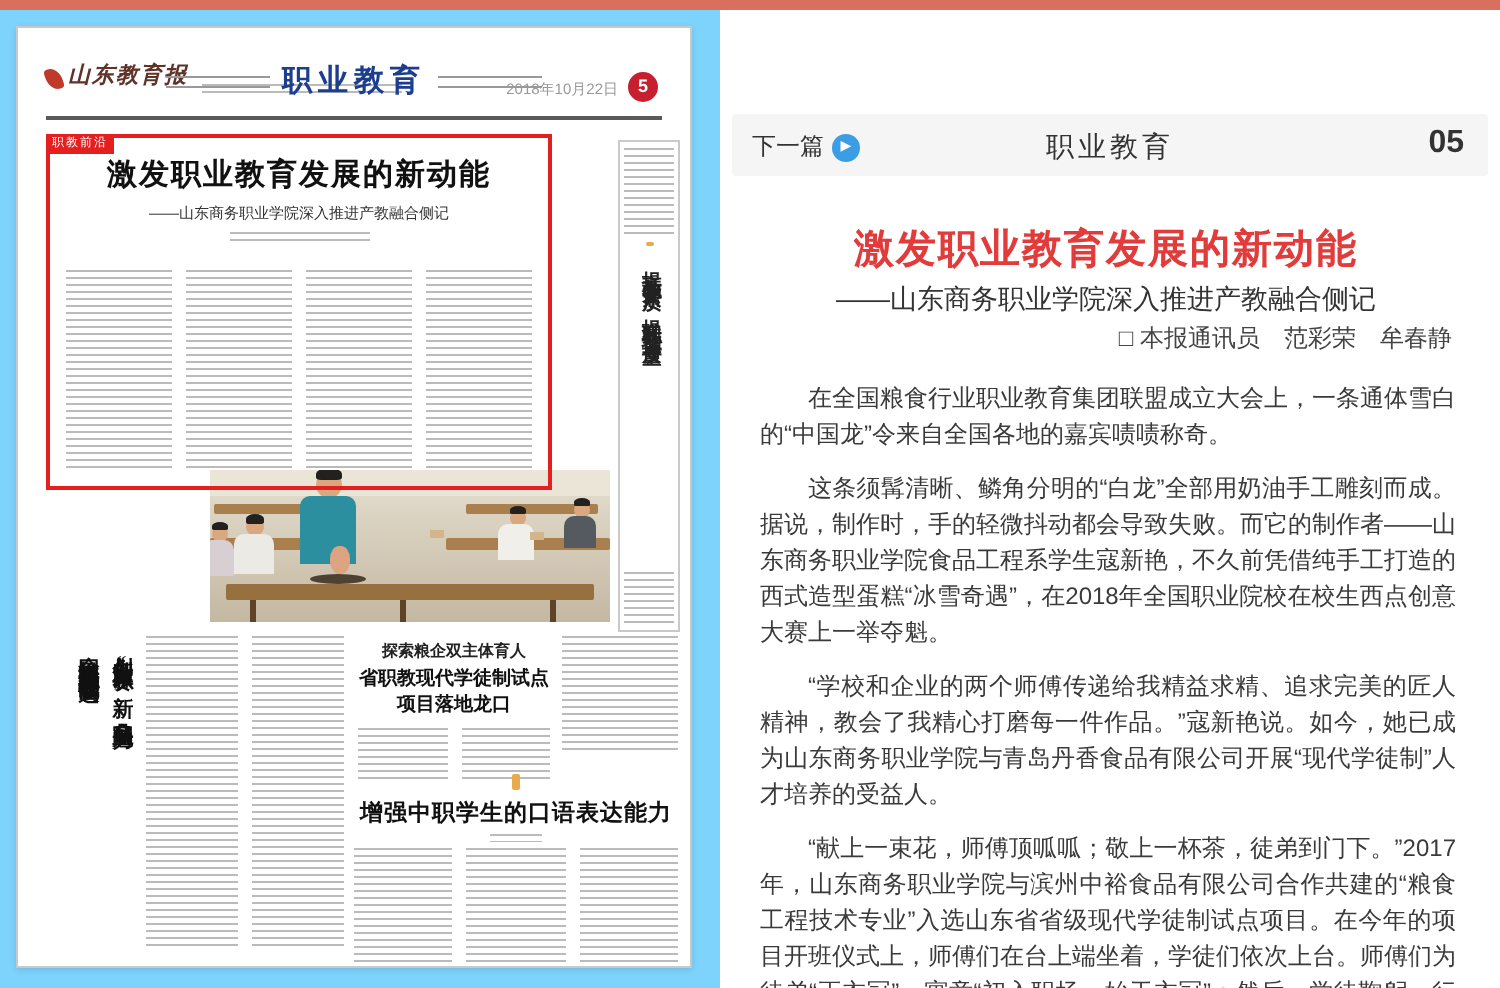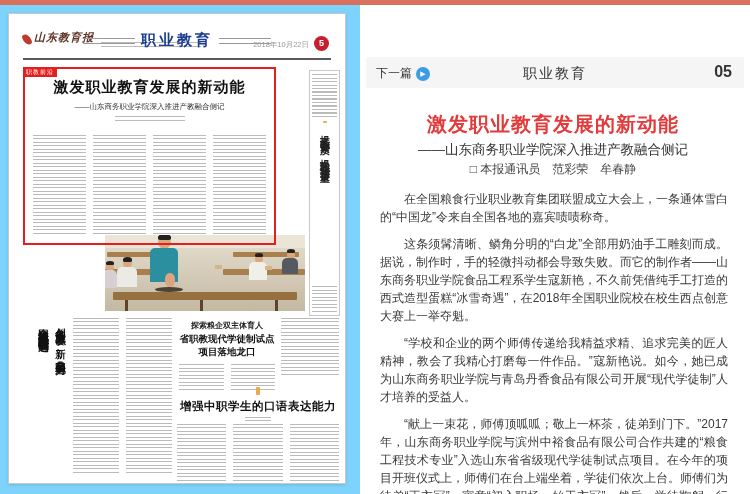--- a/index.html
+++ b/index.html
@@ -75,21 +75,21 @@
   .next-link{position:absolute;left:10px;top:8px;display:flex;align-items:center;gap:4px;cursor:pointer;}
   .next-label{font-size:12px;color:#333;}
   .next-icon{width:14px;height:14px;border-radius:50%;background:#3b9de4;color:#fff;font-size:7px;
     text-align:center;line-height:14px;}
   .next-icon::after{content:"▶";}
   .rdr-section{position:absolute;left:50%;top:8px;transform:translateX(-50%);font-size:14px;color:#333;letter-spacing:2px;}
   .rdr-pagenum{position:absolute;right:12px;top:6px;font-size:16px;font-weight:bold;color:#333;}
   .rdr-tag{position:absolute;left:20px;top:46px;font-size:13.5px;font-weight:bold;color:#222;letter-spacing:1px;}
   .rdr-title{position:absolute;left:20px;top:62px;width:346px;text-align:center;font-size:20px;font-weight:bold;color:#e23b3b;letter-spacing:1px;}
   .rdr-sub{position:absolute;left:20px;top:92px;width:346px;text-align:center;font-size:13.5px;color:#333;}
-  .rdr-byline{position:absolute;left:20px;top:112px;width:346px;text-align:center;font-size:12px;color:#444;}
+  .rdr-byline{position:absolute;left:20px;top:112px;width:346px;text-align:right;font-size:12px;color:#444;}
   .rdr-body{position:absolute;left:20px;top:132px;width:348px;height:357px;overflow:hidden;}
   .rdr-body p{margin:9px 0;font-size:12px;line-height:1.5;color:#3a3a3a;text-indent:2em;text-align:justify;}
 </style>
 </head>
 <body>
 
 <div class="app">
   <div class="topbar"></div>
 
   <div class="left-pane">

